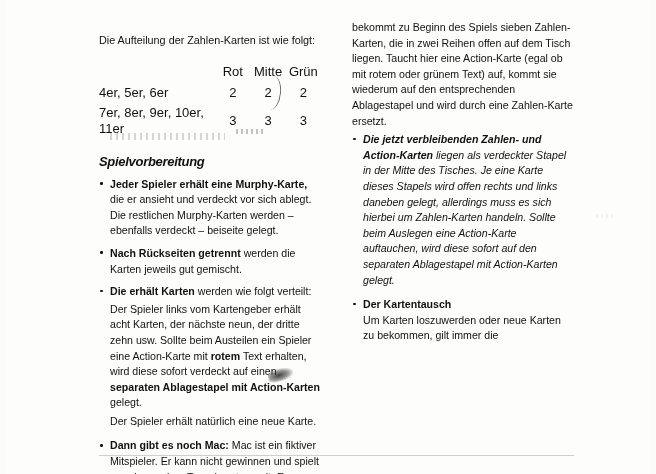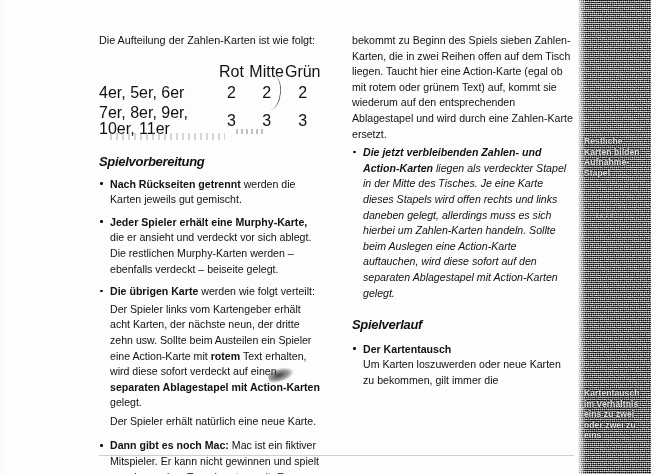--- a/index.html
+++ b/index.html
@@ -84,21 +84,21 @@
   .bullet-item > .dot{position:absolute;left:1px;top:5.5px;width:2.6px;height:2.6px;border-radius:50%;background:#111;}
 
   
   .indent{padding-left:11px;}
 
   
   #intro-line{margin-top:33px;font-size:10.8px;}
   #card-table{
     margin-top:15px;margin-bottom:4px;
     border-collapse:collapse;width:100%;
-    font-size:16px;
+    font-size:13px;
   }
   #card-table td,#card-table th{padding:0;font-weight:400;text-align:left;}
   #card-table thead th{font-weight:400;padding-bottom:6px;}
   #card-table .col-label{width:112px;}
   #card-table .num{width:34px;text-align:center;}
   #card-table tbody tr td{padding-bottom:4.5px;}
 
   
   .artifact{position:absolute;pointer-events:none;}
   #artifact-bracket{
@@ -123,25 +123,20 @@
   
   #artifact-baseline{left:99px;top:455px;width:475px;height:1px;background:rgba(170,170,170,.55);}
 </style>
 </head>
 <body>
 
 <div id="page">
 
   <div class="edge-sliver" id="sliver-far-left"></div>
 
-  <div class="margin" id="margin-right">
-    <div class="margin-note" style="top:136px;">Restliche Karten bilden Aufnahme-Stapel</div>
-    <div class="margin-note" style="top:388px;">Kartentausch im Verhältnis eins zu zwei oder zwei zu eins</div>
-    <div class="feather"></div>
-  </div>
   <div class="edge-sliver" id="sliver-far-right"></div>
 
   <div class="column" id="column-left">
 
     <p id="intro-line" class="para">Die Aufteilung der Zahlen-Karten ist wie folgt:</p>
 
     <table id="card-table">
       <thead>
         <tr>
           <th class="col-label"></th>
@@ -163,55 +158,54 @@
           <td class="num">3</td>
           <td class="num">3</td>
         </tr>
       </tbody>
     </table>
 
     <h2 class="section-heading">Spielvorbereitung</h2>
 
     <div class="bullet-item">
       <span class="dot"></span>
+      <p><b>Jeder Spieler erhält eine Murphy-Karte,</b><span> die er ansieht und verdeckt vor sich ablegt. Die restlichen Murphy-Karten werden – ebenfalls verdeckt – beiseite gelegt.</span></p>
+    </div>
+
+    <div class="bullet-item">
+      <span class="dot"></span>
       <p><b>Nach Rückseiten getrennt</b><span> werden die Karten jeweils gut gemischt.</span></p>
     </div>
 
-    <div class="bullet-item">
-      <span class="dot"></span>
-      <p><b>Jeder Spieler erhält eine Murphy-Karte,</b><span> die er ansieht und verdeckt vor sich ablegt. Die restlichen Murphy-Karten werden – ebenfalls verdeckt – beiseite gelegt.</span></p>
-    </div>
-
     <div class="bullet-item" style="margin-bottom:2px;">
       <span class="dot"></span>
-      <p><b>Die übrigen Karte</b><span> werden wie folgt verteilt:</span></p>
+      <p><b>Die erhält Karten</b><span> werden wie folgt verteilt:</span></p>
     </div>
 
     <div class="indent">
       <p class="para"><span>Der Spieler links vom Kartengeber erhält acht Karten, der nächste neun, der dritte zehn usw. Sollte beim Austeilen ein Spieler eine Action-Karte mit </span><b>rotem</b><span> Text erhalten, wird diese sofort verdeckt auf einen </span><b>separaten Ablagestapel mit Action-Karten</b><span> gelegt.</span></p>
       <p class="para">Der Spieler erhält natürlich eine neue Karte.</p>
     </div>
 
     <div class="bullet-item" style="margin-top:9px;">
       <span class="dot"></span>
       <p><b>Dann gibt es noch Mac:</b><span> Mac ist ein fiktiver Mitspieler. Er kann nicht gewinnen und spielt nur als passiver Tauschpartner mit. Er</span></p>
     </div>
 
   </div>
 
   <div class="column" id="column-right">
 
-    <p class="para" style="margin-top:33px;">bekommt zu Beginn des Spiels sieben Zahlen-Karten, die in zwei Reihen offen auf dem Tisch liegen. Taucht hier eine Action-Karte (egal ob mit rotem oder grünem Text) auf, kommt sie wiederum auf den entsprechenden Ablagestapel und wird durch eine Zahlen-Karte ersetzt.</p>
+    <p class="para" style="margin-top:20px;">bekommt zu Beginn des Spiels sieben Zahlen-Karten, die in zwei Reihen offen auf dem Tisch liegen. Taucht hier eine Action-Karte (egal ob mit rotem oder grünem Text) auf, kommt sie wiederum auf den entsprechenden Ablagestapel und wird durch eine Zahlen-Karte ersetzt.</p>
 
     <div class="bullet-item" style="margin-top:0;font-style:italic;">
       <span class="dot"></span>
       <p><b>Die jetzt verbleibenden Zahlen- und Action-Karten</b><span> liegen als verdeckter Stapel in der Mitte des Tisches. Je eine Karte dieses Stapels wird offen rechts und links daneben gelegt, allerdings muss es sich hierbei um Zahlen-Karten handeln. Sollte beim Auslegen eine Action-Karte auftauchen, wird diese sofort auf den separaten Ablagestapel mit Action-Karten gelegt.</span></p>
     </div>
 
-    <h2 class="section-heading" style="margin-top:16px;">Spielverlauf</h2>
 
 
     <div class="bullet-item" style="margin-top:9px;">
       <span class="dot"></span>
       <p><b>Der Kartentausch</b></p>
       <p><span>Um Karten loszuwerden oder neue Karten zu bekommen, gilt immer die </span></p>
     </div>
 
   </div>
 

